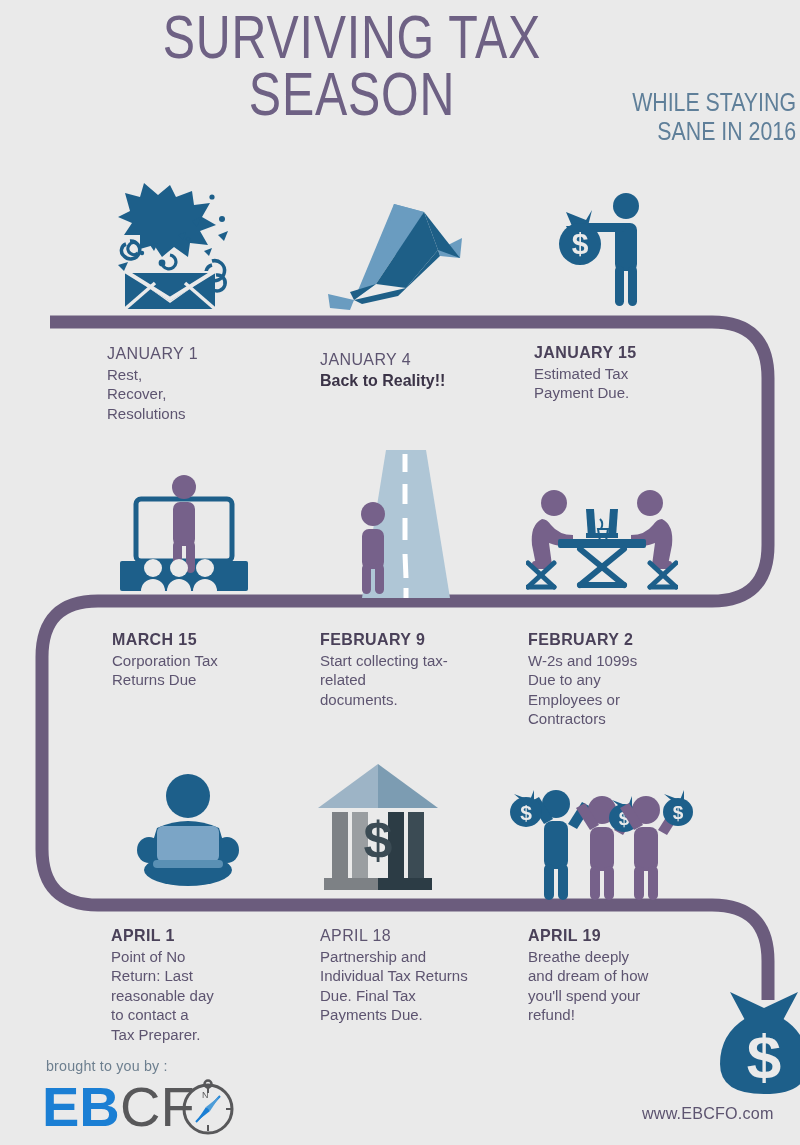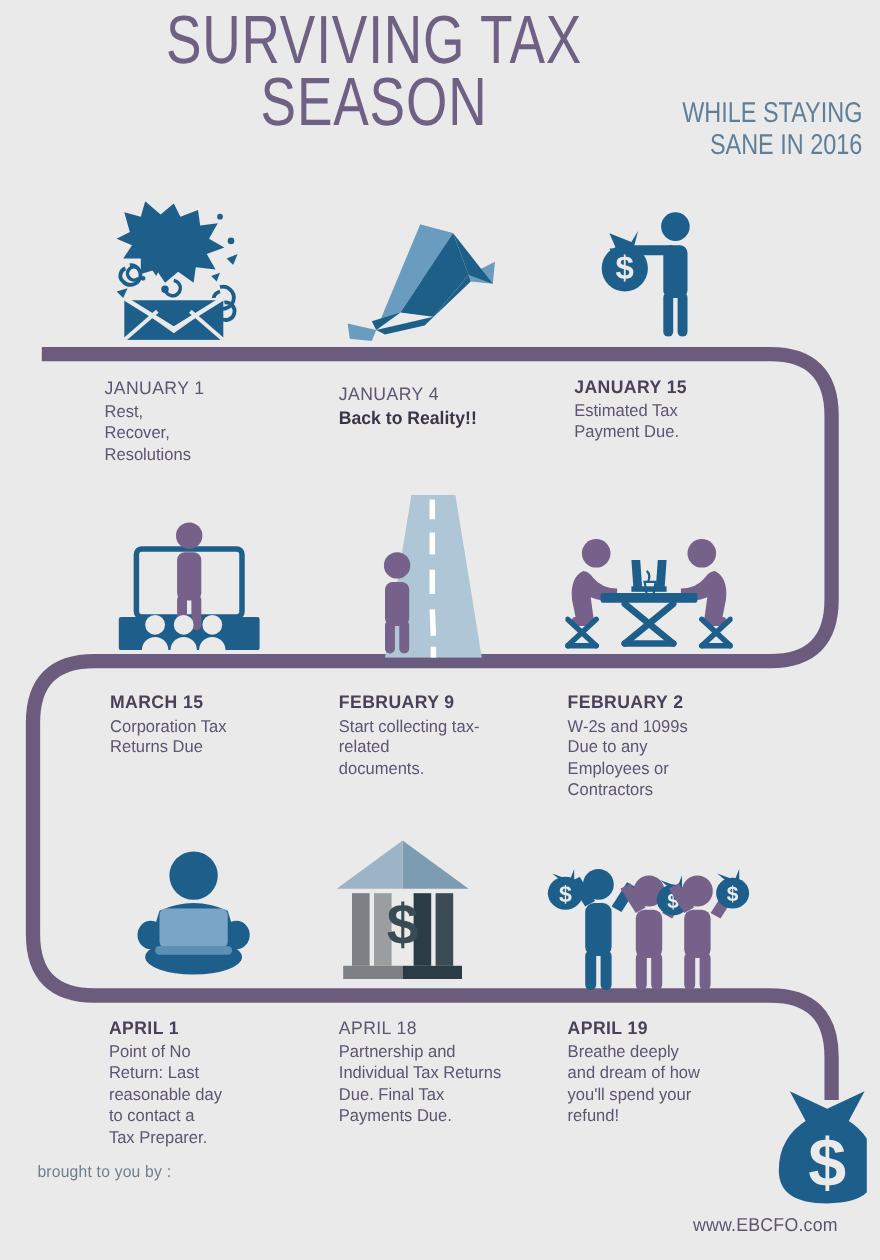--- a/index.html
+++ b/index.html
@@ -7,20 +7,21 @@
   body{
     background:#eaeaea;
     font-family:"Liberation Sans", sans-serif;
   }
   #canvas{
     position:relative;
     width:788px;
     height:1145px;
     background:#eaeaea;
     overflow:hidden;
+    margin-left:12px;
   }
 
   
   #header{position:absolute;left:0;top:0;width:800px;height:170px;}
   #title{
     position:absolute;
     left:60px; top:8px;
     width:560px;
     text-align:center;
     color:#6e6184;
@@ -394,16 +395,36 @@
   <div class="icon-slot" style="left:700px;top:988px;">
     <svg width="104" height="108" viewBox="0 0 104 108">
       <polygon points="18,4 52,20 86,4 70,34 34,34" fill="#1d5f8a"></polygon>
       <path d="M34,30 q-26,16 -26,46 q0,30 44,30 q44,0 44,-30 q0,-30 -26,-46 Z" fill="#1d5f8a"></path>
       <text x="52" y="90" font-family="Liberation Sans, sans-serif" font-size="62" font-weight="bold" fill="#eaeaea" text-anchor="middle">$</text>
     </svg>
   </div>
 
   <div id="brought">brought to you by :</div>
 
+  <div id="logo">
+    <svg width="200" height="62" viewBox="0 0 200 62">
+      <text x="0" y="48" font-family="Liberation Sans, sans-serif" font-size="56" font-weight="bold" fill="#1b7fd4">EB</text>
+      <text x="78" y="48" font-family="Liberation Sans, sans-serif" font-size="56" font-weight="300" fill="#58585a">CF</text>
+
+      <g>
+        <circle cx="166" cy="31" r="24" fill="none" stroke="#58585a" stroke-width="3"></circle>
+        <circle cx="166" cy="6" r="3.5" fill="none" stroke="#58585a" stroke-width="2.5"></circle>
+        <line x1="166" y1="7" x2="166" y2="11" stroke="#58585a" stroke-width="2.5"></line>
+        <line x1="166" y1="9" x2="166" y2="15" stroke="#58585a" stroke-width="2"></line>
+        <line x1="166" y1="47" x2="166" y2="53" stroke="#58585a" stroke-width="2"></line>
+        <line x1="142" y1="31" x2="148" y2="31" stroke="#58585a" stroke-width="2"></line>
+        <line x1="184" y1="31" x2="190" y2="31" stroke="#58585a" stroke-width="2"></line>
+        <polygon points="178,18 166,31 154,44 166,31" fill="none" stroke="#1b7fd4" stroke-width="2"></polygon>
+        <polygon points="178,18 168,33 164,29" fill="#4d9dd8"></polygon>
+        <polygon points="154,44 164,29 168,33" fill="#1b7fd4"></polygon>
+        <text x="160" y="20" font-family="Liberation Sans, sans-serif" font-size="9" fill="#58585a">N</text>
+      </g>
+    </svg>
+  </div>
 
   <div id="website">www.EBCFO.com</div>
 
 </div>
 
 </body></html>

